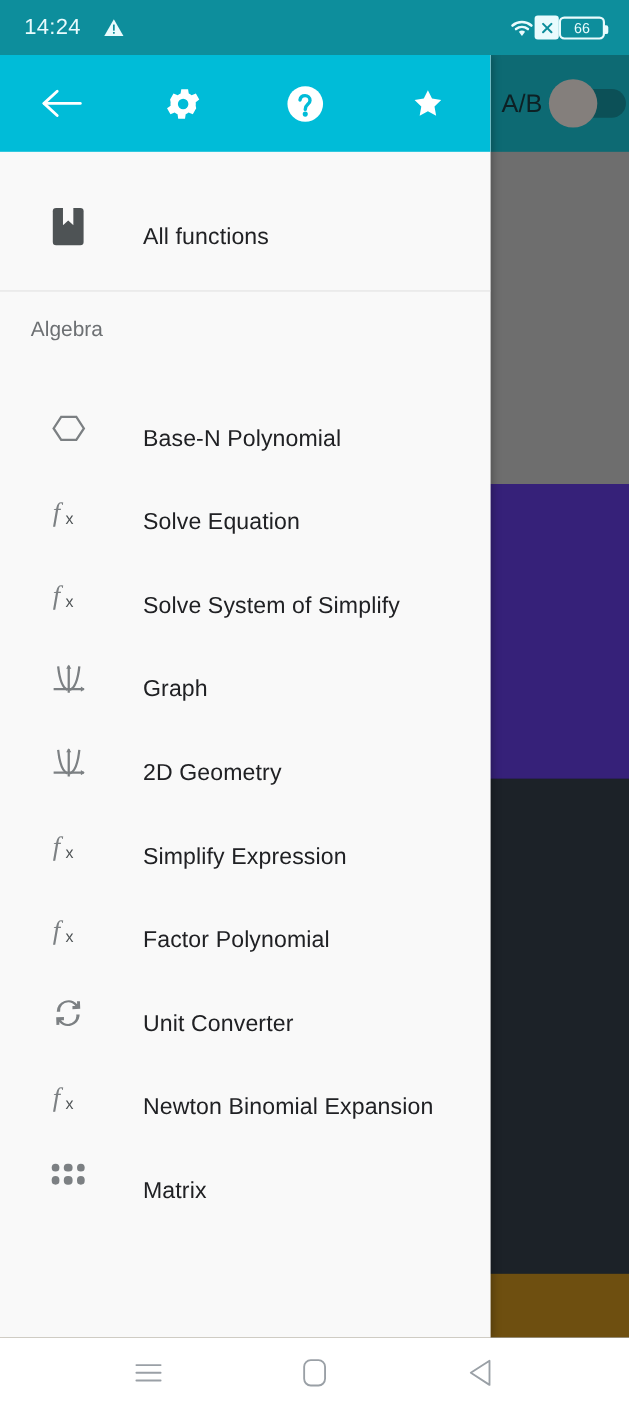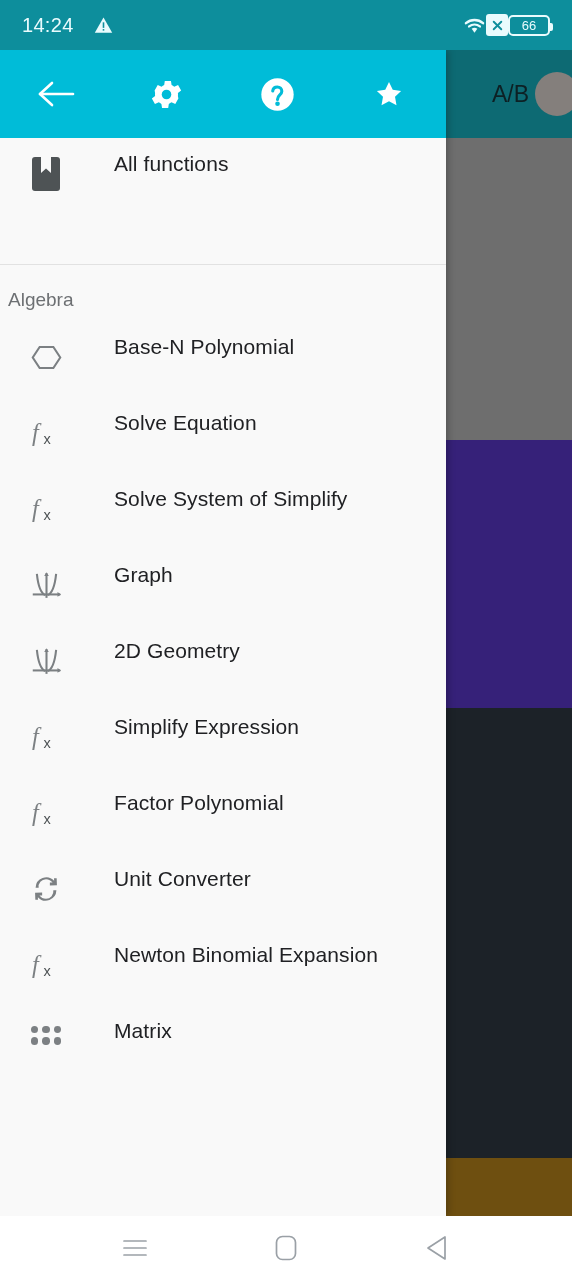--- a/index.html
+++ b/index.html
@@ -96,21 +96,21 @@
     width:3px;height:8px;background:#e9fbfd;border-radius:0 2px 2px 0;
   }
   .batt span { color:#e9fbfd; font-size:13px; line-height:1; }
 
   
   #ab-strip {
     position:absolute; left:446px; top:50px; width:126px; height:88px;
     background:#0d6a73; z-index:25;
     display:flex; align-items:center; gap:8px; padding-left:10px;
   }
-  #ab-strip .ab-label { color:#0d2024; font-size:23px; font-weight:400;margin-left:36px; }
+  #ab-strip .ab-label { color:#0d2024; font-size:23px; font-weight:400; }
   .ab-switch {
     width:68px;height:26px;border-radius:13px;background:#0c5057;
     position:relative;
   }
   .ab-switch .knob {
     position:absolute; left:-2px; top:-9px;
     width:44px;height:44px;border-radius:50%;
     background:#847f7c;
   }
 
@@ -135,38 +135,39 @@
   }
   .dh-btn {
     width:111px; height:88px;
     display:flex; align-items:center; justify-content:center;
   }
   .dh-btn svg { display:block; }
 
   .drawer-scroll { height:1078px; overflow:hidden; }
 
   .menu-item {
-    height:76px; display:flex; align-items:flex-start;
+    height:76px; display:flex; align-items:flex-end;
     padding-left:24px;
+    margin-left:16px;
   }
   .menu-item .mi-icon {
     width:44px; min-width:44px; height:44px;
     display:flex; align-items:center; justify-content:center;
     margin-right:46px;
   }
   .menu-item .mi-label {
     font-size:21px; color:#202124; letter-spacing:.1px;
     white-space:nowrap;
   }
 
   .divider { height:1px; background:#e2e2e2; margin:8px 0 0 0; }
 
   .section-label {
     height:70px; display:flex; align-items:center;
-    padding-left:8px; font-size:19px; color:#6d7073;
+    padding-left:28px; font-size:19px; color:#6d7073;
   }
 
   
   .ico-book {
     width:28px;height:34px;background:#4e5355;border-radius:3px;
     position:relative;
   }
   .ico-book:after {
     content:""; position:absolute; left:9px; top:0;
     width:10px;height:16px;background:#f9f9f9;

